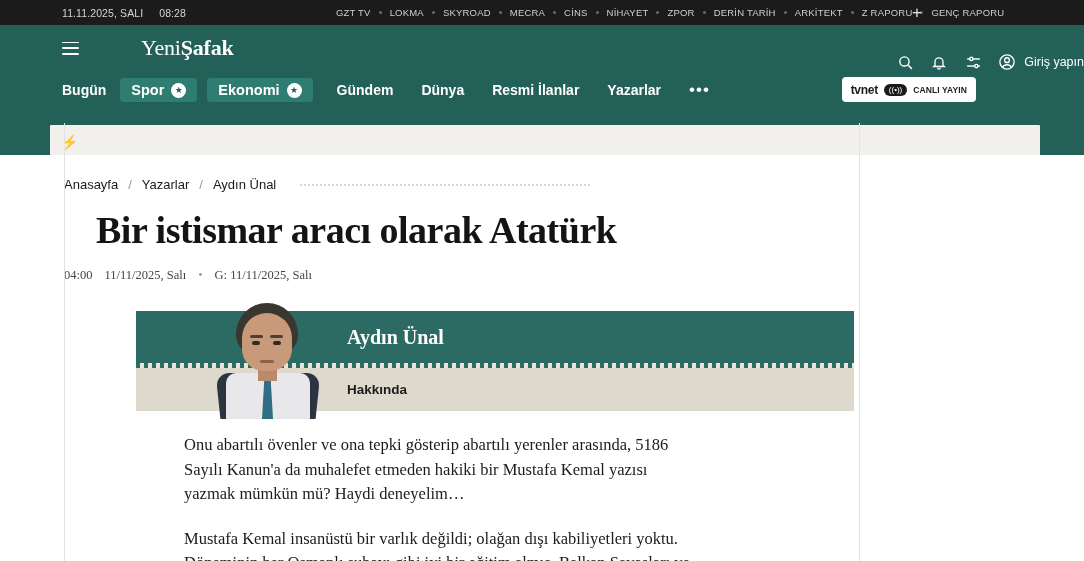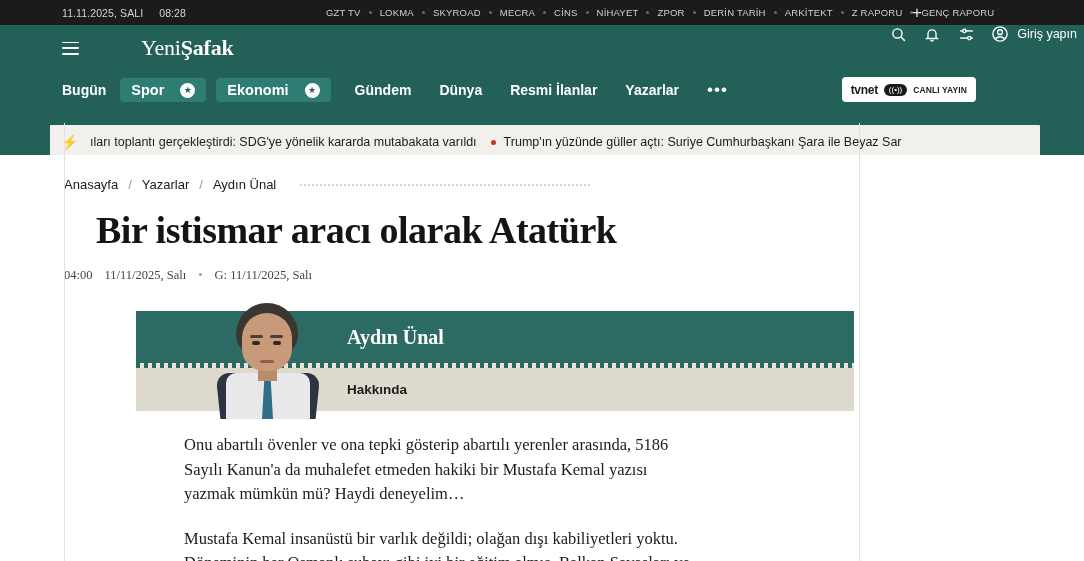--- a/index.html
+++ b/index.html
@@ -23,21 +23,21 @@
   }
   .topbar .date-block {
     display: flex; align-items: center; gap: 16px;
     margin-left: 62px;
     color: #d4d4d4;
     font-size: 10.5px;
     letter-spacing: .1px;
   }
   .topbar .brandlinks {
     position: absolute;
-    left: 318px;
+    left: 328px;
     display: flex; align-items: center;
     gap: 0;
     font-size: 9.5px;
     color: #cfcfcf;
   }
   .topbar .brandlinks span.bl {
     padding: 0 8px;
     white-space: nowrap;
     letter-spacing: .2px;
   }
@@ -75,23 +75,23 @@
     margin-left: 22px;
     color: #ffffff;
     font-size: 22px;
     font-weight: bold;
     letter-spacing: -.2px;
     font-family: "Liberation Serif", serif;
   }
   .logo .thin { font-weight: normal; }
   .header-right {
     position: absolute;
-    right: 7px; left: auto;
+    right: 0px; left: auto;
     top: 0; height: 46px;
-    display: flex; align-items: flex-start; gap: 16px;
+    display: flex; align-items: flex-end; gap: 16px;
   }
   .ic {
     width: 18px; height: 18px;
     display: inline-flex; align-items: center; justify-content: center;
     color: #ffffff;
   }
   .login-wrap { display: flex; align-items: center; gap: 8px; }
   .login-text { color: #ffffff; font-size: 12.5px; }
 
   
@@ -111,21 +111,21 @@
     font-weight: bold;
     text-decoration: none;
     padding: 0 14px;
     line-height: 26px;
     white-space: nowrap;
   }
   .nav a:first-child { padding-left: 0; }
   .nav .pill {
     background: #2f7d72;
     border-radius: 4px;
-    display: inline-flex; align-items: center; gap: 16px;
+    display: inline-flex; align-items: center; gap: 7px;
     padding: 4px 11px;
     margin-right: 10px;
   }
   .nav .pill span.lbl { color: #fff; font-size: 14.5px; font-weight: bold; }
   .nav .pill .star {
     width: 15px; height: 15px; border-radius: 50%;
     background: #ffffff; color: #226058;
     font-size: 9px; display: inline-flex; align-items: center; justify-content: center;
   }
   .nav .dots { color: #fff; font-size: 17px; padding: 0 14px; letter-spacing: 1px; }
@@ -408,25 +408,20 @@
       <span class="tvnet">tvnet</span>
       <span class="bcast">((•))</span>
       <span class="canli">CANLI YAYIN</span>
     </div>
   </div>
 </div>
 
 <div class="tickerwrap">
   <div class="ticker">
     <div class="bolt">⚡</div>
-    <div class="items">
-      <span class="t-item">ıları toplantı gerçekleştirdi: SDG'ye yönelik kararda mutabakata varıldı</span>
-      <span class="t-dot"></span>
-      <span class="t-item">Trump'ın yüzünde güller açtı: Suriye Cumhurbaşkanı Şara ile Beyaz Sar</span>
-    </div>
   </div>
 </div>
 
 <div class="content">
   <div class="breadcrumb">
     <a href="#">Anasayfa</a>
     <span class="sep">/</span>
     <a href="#">Yazarlar</a>
     <span class="sep">/</span>
     <a href="#">Aydın Ünal</a>

